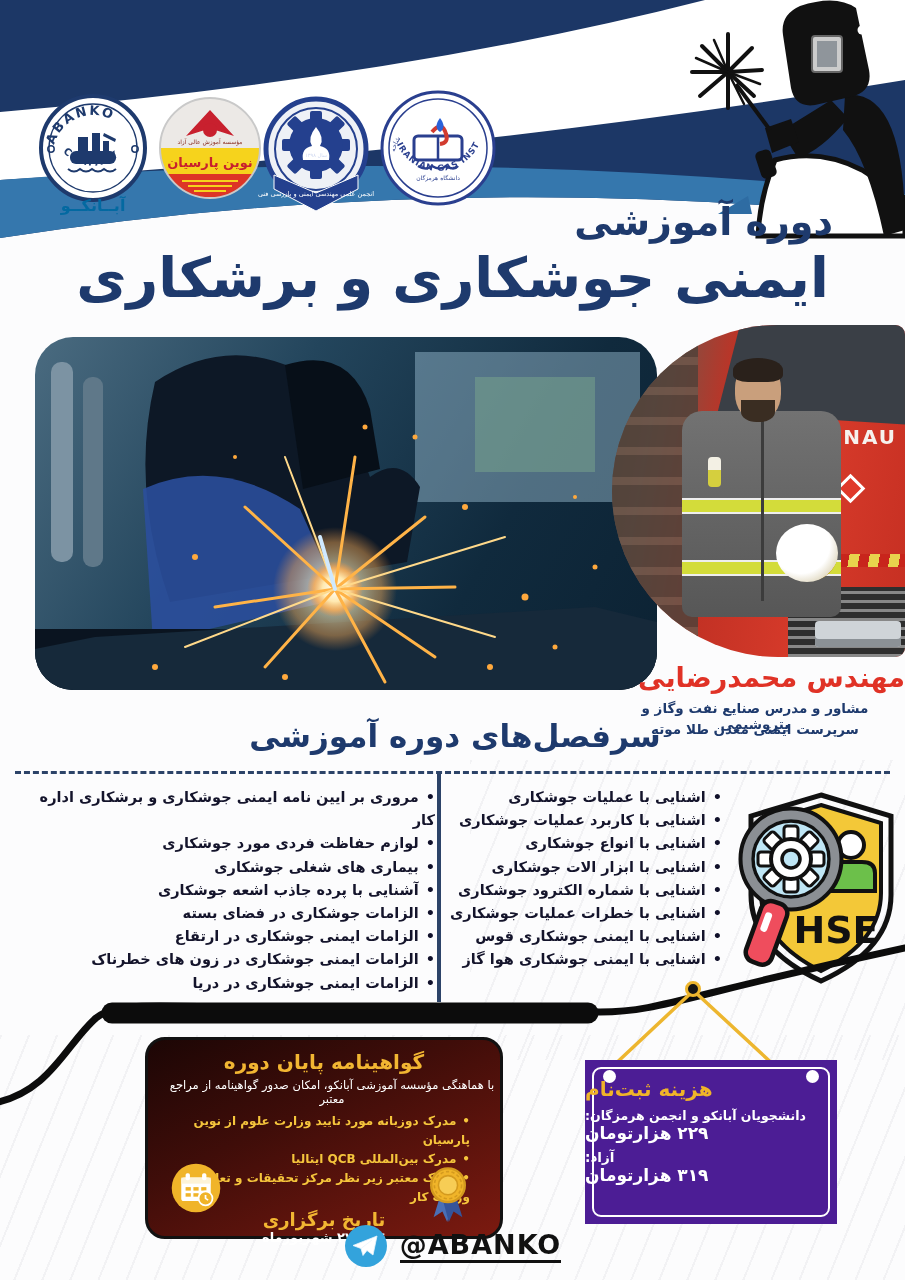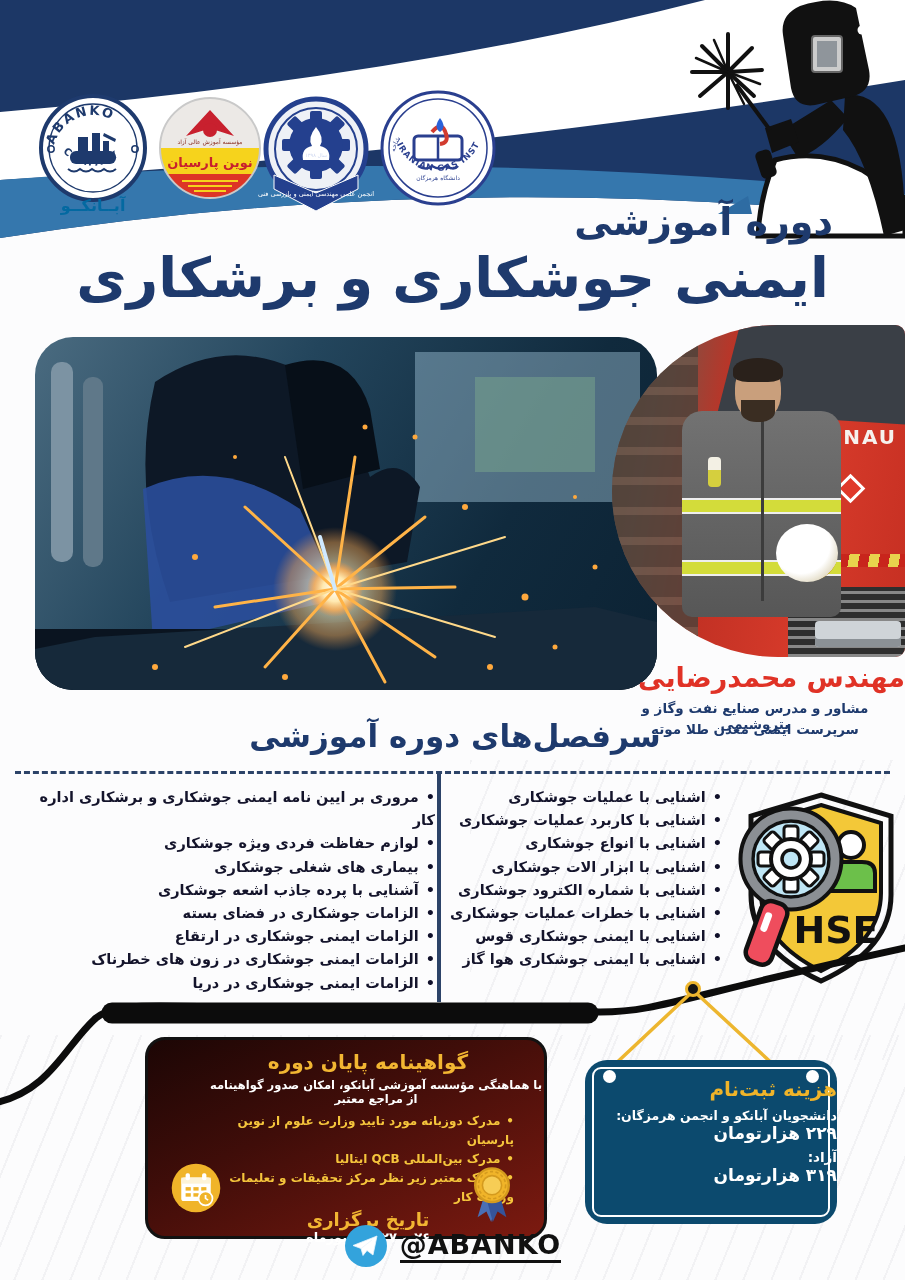--- a/index.html
+++ b/index.html
@@ -47,30 +47,30 @@
   .dashline{top:771px;left:15px;width:875px;border-top:3.5px dashed #2c4368;}
   .vdiv{top:774px;left:437px;width:3.5px;height:228px;background:#2c4368;}
   ul.topics{margin:0;padding:0;list-style:none;font-size:14.5px;font-weight:700;color:#14142b;text-align:right;}
   ul.topics li{line-height:23.2px;}
   ul.topics li:before{content:"•";margin-left:7px;color:#10102a;}
   .list-left{top:786px;left:25px;width:410px;}
   .list-right{top:786px;left:450px;width:272px;}
   .list-right li{line-height:21.4px;}
   
   .cert{top:1037px;left:145px;width:352px;height:196px;border:3px solid #121212;border-radius:20px;
-        background:linear-gradient(155deg,#1c0605 0%,#3f0d09 40%,#7c1a10 100%);text-align:center;color:#fff;padding-left:44px;}
+        background:linear-gradient(155deg,#1c0605 0%,#3f0d09 40%,#7c1a10 100%);text-align:center;color:#fff;}
   .cert-title{margin-top:10px;font-size:20px;font-weight:800;color:#f2b632;}
-  .cert-sub{margin-top:4px;font-size:11.5px;font-weight:700;margin-left:16px;}
+  .cert-sub{margin-top:4px;font-size:11.5px;font-weight:400;margin-left:16px;}
   ul.cert-list{margin:6px 30px 0 0;padding:0;list-style:none;text-align:right;font-size:12px;font-weight:800;color:#f5c53c;}
   ul.cert-list li{line-height:19px;}
   ul.cert-list li:before{content:"•";margin-left:6px;}
   .cert-date-t{margin-top:2px;font-size:18px;font-weight:800;color:#f2b632;}
   .cert-date-v{font-size:13px;font-weight:700;}
   
-  .sign{top:1060px;left:585px;width:252px;height:164px;background:#0c4a6e;border-radius:22px;text-align:right;}
+  .sign{top:1060px;left:585px;width:252px;height:164px;background:#4c1d95;border-radius:0;text-align:left;}
   .sign-inner{position:absolute;inset:7px;border:2.5px solid #fff;border-radius:9px;}
   .hole{position:absolute;top:10px;width:13px;height:13px;border-radius:50%;background:#fff;}
   .sign-title{margin-top:17px;font-size:20px;font-weight:800;color:#f0b429;position:relative;}
   .sign-l1{margin-top:7px;font-size:12.5px;font-weight:800;color:#fff;position:relative;}
   .sign-p{font-size:17px;font-weight:700;color:#fff;position:relative;}
   .sign-l2{margin-top:6px;font-size:13.5px;font-weight:800;color:#fff;position:relative;}
   
   .footer{top:1224px;left:0;width:100%;display:flex;justify-content:center;align-items:center;gap:12px;text-align:center;}
   .handle{font-size:27px;font-weight:900;color:#111;border-bottom:3.5px solid #111;letter-spacing:1px;}
 </style>
@@ -276,21 +276,21 @@
   <div class="abs instr-name rtl">مهندس محمدرضایی</div>
   <div class="abs instr-line rtl" style="top:700px;">مشاور و مدرس صنایع نفت وگاز و پتروشیمی</div>
   <div class="abs instr-line rtl" style="top:721px;">سرپرست ایمنی معدن طلا موته</div>
 
   <div class="abs topics-head rtl">سرفصل‌های دوره آموزشی</div>
   <div class="abs dashline"></div>
   <div class="abs vdiv"></div>
 
   <ul class="abs topics list-left rtl">
     <li>مروری بر ایین نامه ایمنی جوشکاری و برشکاری اداره کار</li>
-    <li>لوازم حفاظت فردی ویژه جوشکاری</li>
+    <li>لوازم حفاظت فردی مورد جوشکاری</li>
     <li>بیماری های شغلی جوشکاری</li>
     <li>آشنایی با پرده جاذب اشعه جوشکاری</li>
     <li>الزامات جوشکاری در فضای بسته</li>
     <li>الزامات ایمنی جوشکاری در ارتقاع</li>
     <li>الزامات ایمنی جوشکاری در زون های خطرناک</li>
     <li>الزامات ایمنی جوشکاری در دریا</li>
   </ul>
 
   <ul class="abs topics list-right rtl">
     <li>اشنایی با عملیات جوشکاری</li>

